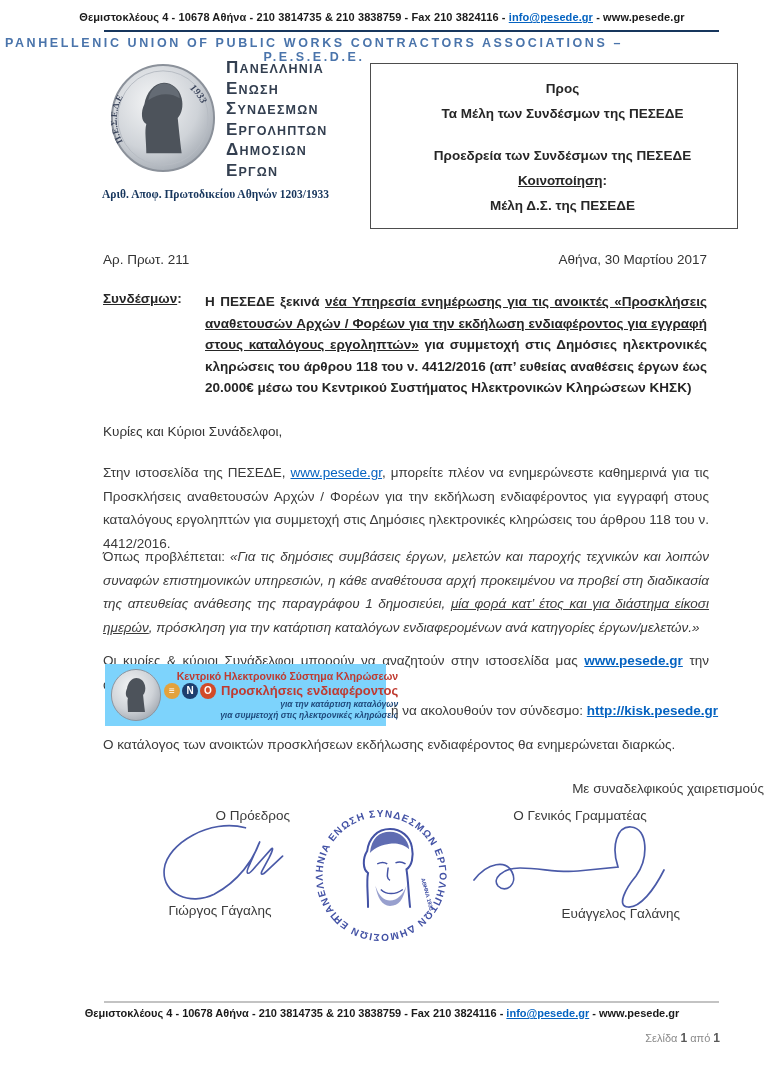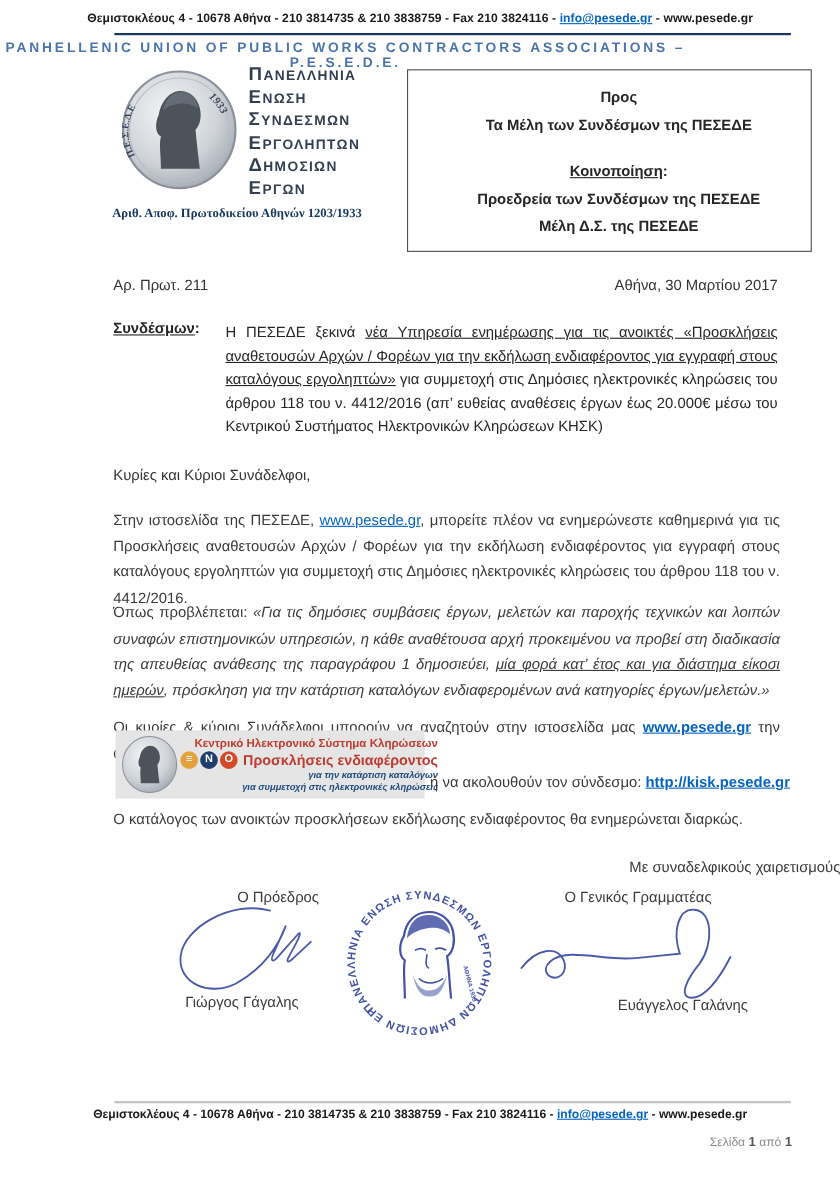--- a/index.html
+++ b/index.html
@@ -34,32 +34,32 @@
   .u{text-decoration:underline;}
 
   
   .ref-line{position:absolute;top:252px;left:103px;width:604px;font-size:13.5px;color:#333;}
   .ref-num{float:left;}
   .ref-date{float:right;}
 
   
   .ann-label{position:absolute;top:291px;left:103px;font-size:13.5px;font-weight:bold;color:#262626;}
   .ann-para{position:absolute;top:291px;left:205px;width:502px;
-    font-size:13.5px;font-weight:normal;color:#262626;line-height:21.5px;text-align:justify;}
+    font-size:13.5px;font-weight:bold;color:#262626;line-height:21.5px;text-align:justify;}
 
   
   .greeting{position:absolute;top:424px;left:103px;font-size:13.5px;}
   .para{position:absolute;left:103px;width:606px;font-size:13.5px;line-height:23.5px;text-align:justify;color:#3a3a3a;}
   .p1{top:461px;}
   .p2{top:545px;}
   .p2 .it{font-style:italic;}
   .p3{top:649px;}
 
   
-  .banner{position:absolute;top:664px;left:105px;width:281px;height:62px;background:#e5e5e5;
+  .banner{position:absolute;top:664px;left:105px;width:281px;height:62px;background:#7dd3fc;
     display:flex;align-items:center;}
   .banner .bmed{width:52px;height:54px;margin-left:5px;flex:0 0 auto;}
   .banner .btxt{flex:1;padding:2px 6px 2px 2px;text-align:right;}
   .b-line1{font-size:10.5px;font-weight:bold;color:#bf3a30;white-space:nowrap;}
   .b-row{display:flex;align-items:center;justify-content:flex-end;margin-top:1px;}
   .b-circles{display:flex;gap:2px;margin-right:5px;}
   .b-circle{width:16px;height:16px;border-radius:50%;color:#fff;font-size:10px;font-weight:bold;
     display:flex;align-items:center;justify-content:center;line-height:1;}
   .c-amber{background:#e3a23c;}
   .c-navy{background:#1d3e6e;}
@@ -128,22 +128,22 @@
     <div class="acr-line"><span class="cap">Ε</span><span class="rest">ΡΓΟΛΗΠΤΩΝ</span></div>
     <div class="acr-line"><span class="cap">Δ</span><span class="rest">ΗΜΟΣΙΩΝ</span></div>
     <div class="acr-line"><span class="cap">Ε</span><span class="rest">ΡΓΩΝ</span></div>
   </div>
   <div class="registration">Αριθ. Αποφ. Πρωτοδικείου Αθηνών 1203/1933</div>
 
   <div class="to-box">
     <div class="row">Προς</div>
     <div class="row">Τα Μέλη των Συνδέσμων της ΠΕΣΕΔΕ</div>
     <div class="gap"></div>
+    <div class="row">Προεδρεία των Συνδέσμων της ΠΕΣΕΔΕ</div>
     <div class="row"><span class="u">Κοινοποίηση</span><span>:</span></div>
-    <div class="row">Προεδρεία των Συνδέσμων της ΠΕΣΕΔΕ</div>
     <div class="row">Μέλη Δ.Σ. της ΠΕΣΕΔΕ</div>
   </div>
 
   <div class="ref-line">
     <span class="ref-num">Αρ. Πρωτ. 211</span>
     <span class="ref-date">Αθήνα, 30 Μαρτίου 2017</span>
   </div>
 
   <div class="ann-label"><span class="u">Συνδέσμων</span><span>:</span></div>
   <div class="ann-para">

